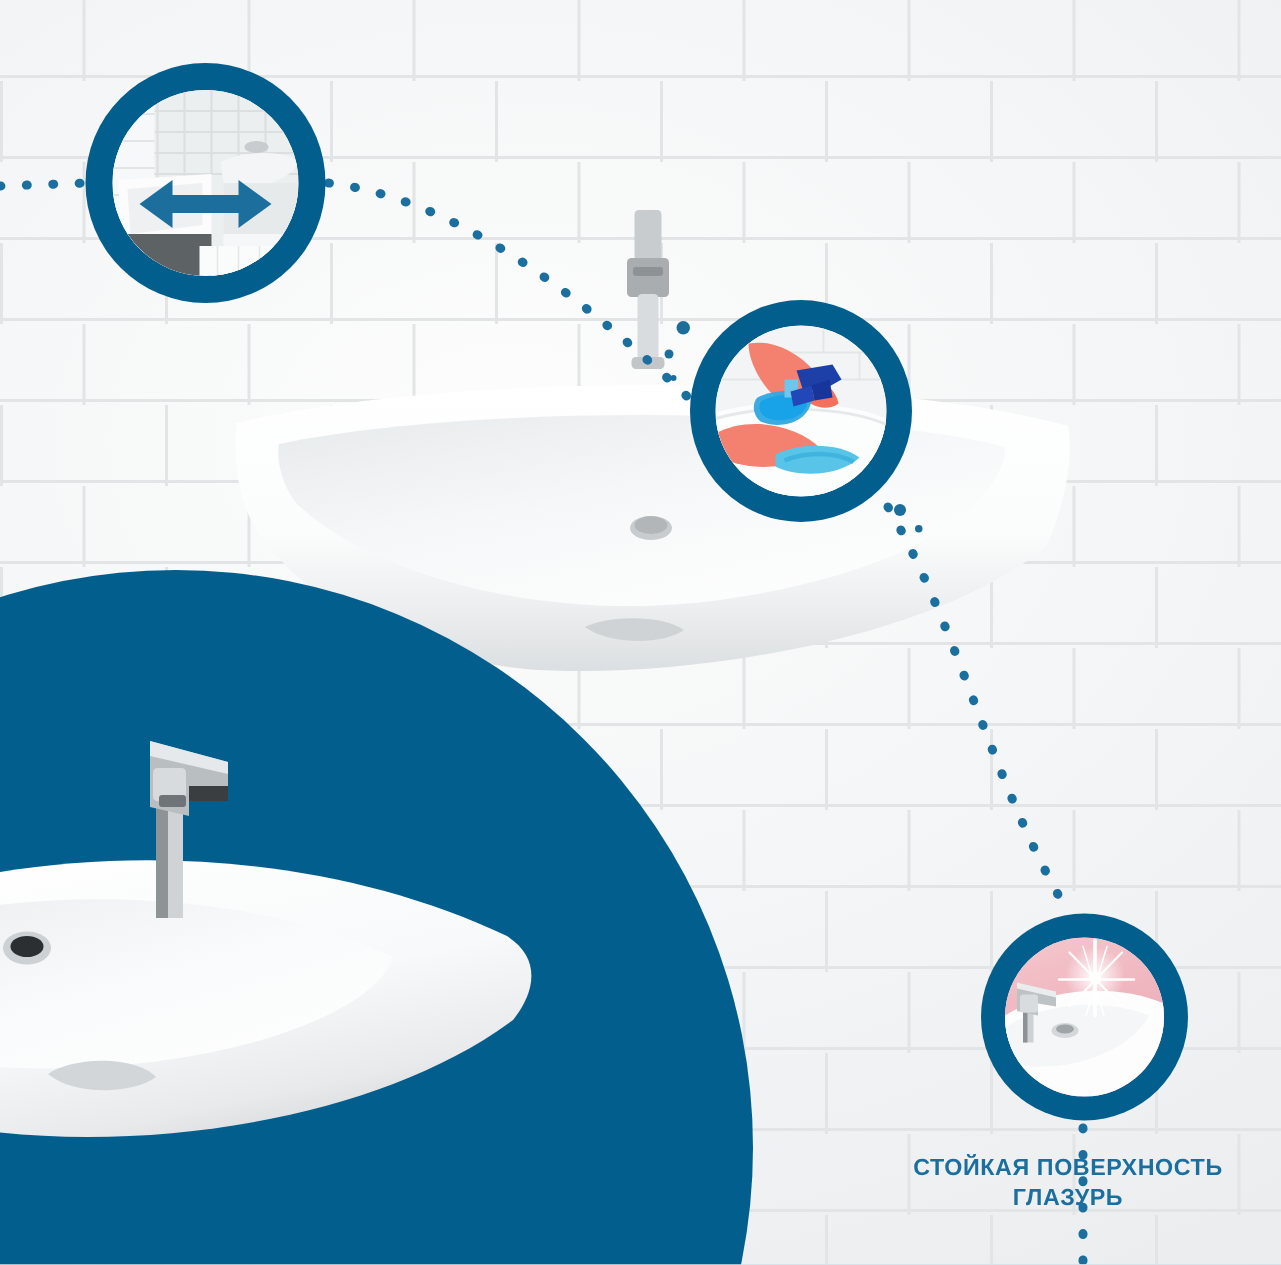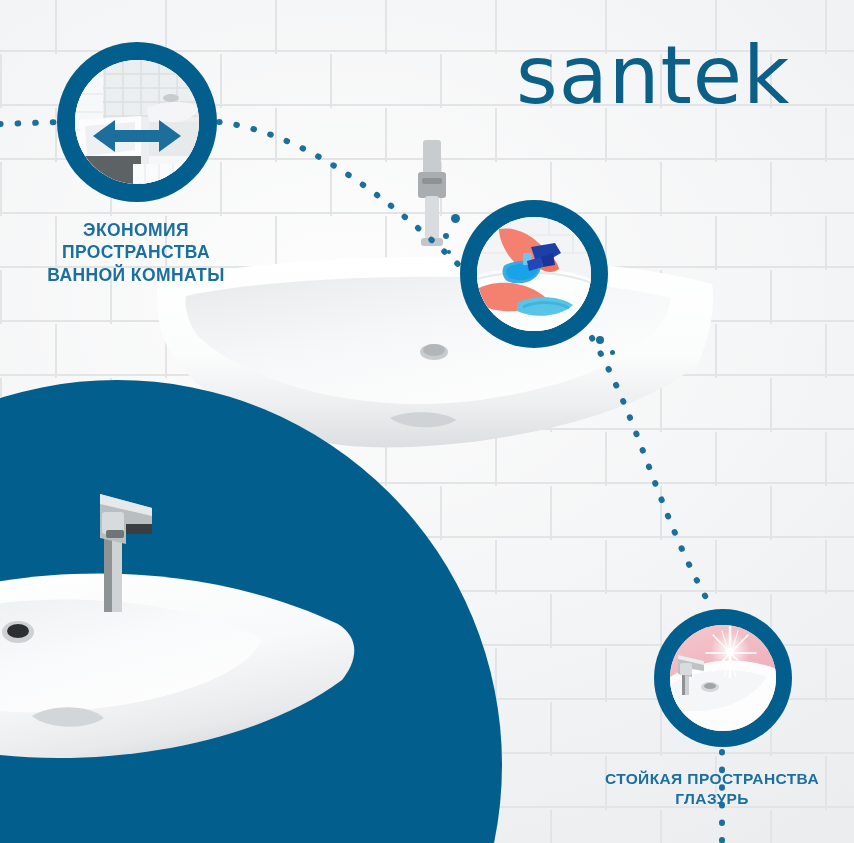--- a/index.html
+++ b/index.html
@@ -434,21 +434,17 @@
           <path d="M43,10 L78,46" stroke-width="1.4"></path>
           <path d="M78,10 L43,46" stroke-width="1.4"></path>
           <path d="M52,6 L66,52" stroke-width="1"></path>
           <path d="M68,6 L54,52" stroke-width="1"></path>
         </g>
         <circle cx="60" cy="27" r="4" fill="#ffffff"></circle>
       </svg>
     </div>
   </div>
 
-  <div class="caption" id="caption-space">ЭКОНОМИЯ
-ПРОСТРАНСТВА
-ВАННОЙ КОМНАТЫ</div>
-  <div class="caption" id="caption-glaze">СТОЙКАЯ  ПРОСТРАНСТВА
+  <div class="caption" id="caption-glaze">СТОЙКАЯ  ПОВЕРХНОСТЬ
 ГЛАЗУРЬ</div>
 
-  <div id="logo">santek</div>
 
 </div>
 
 </body></html>

